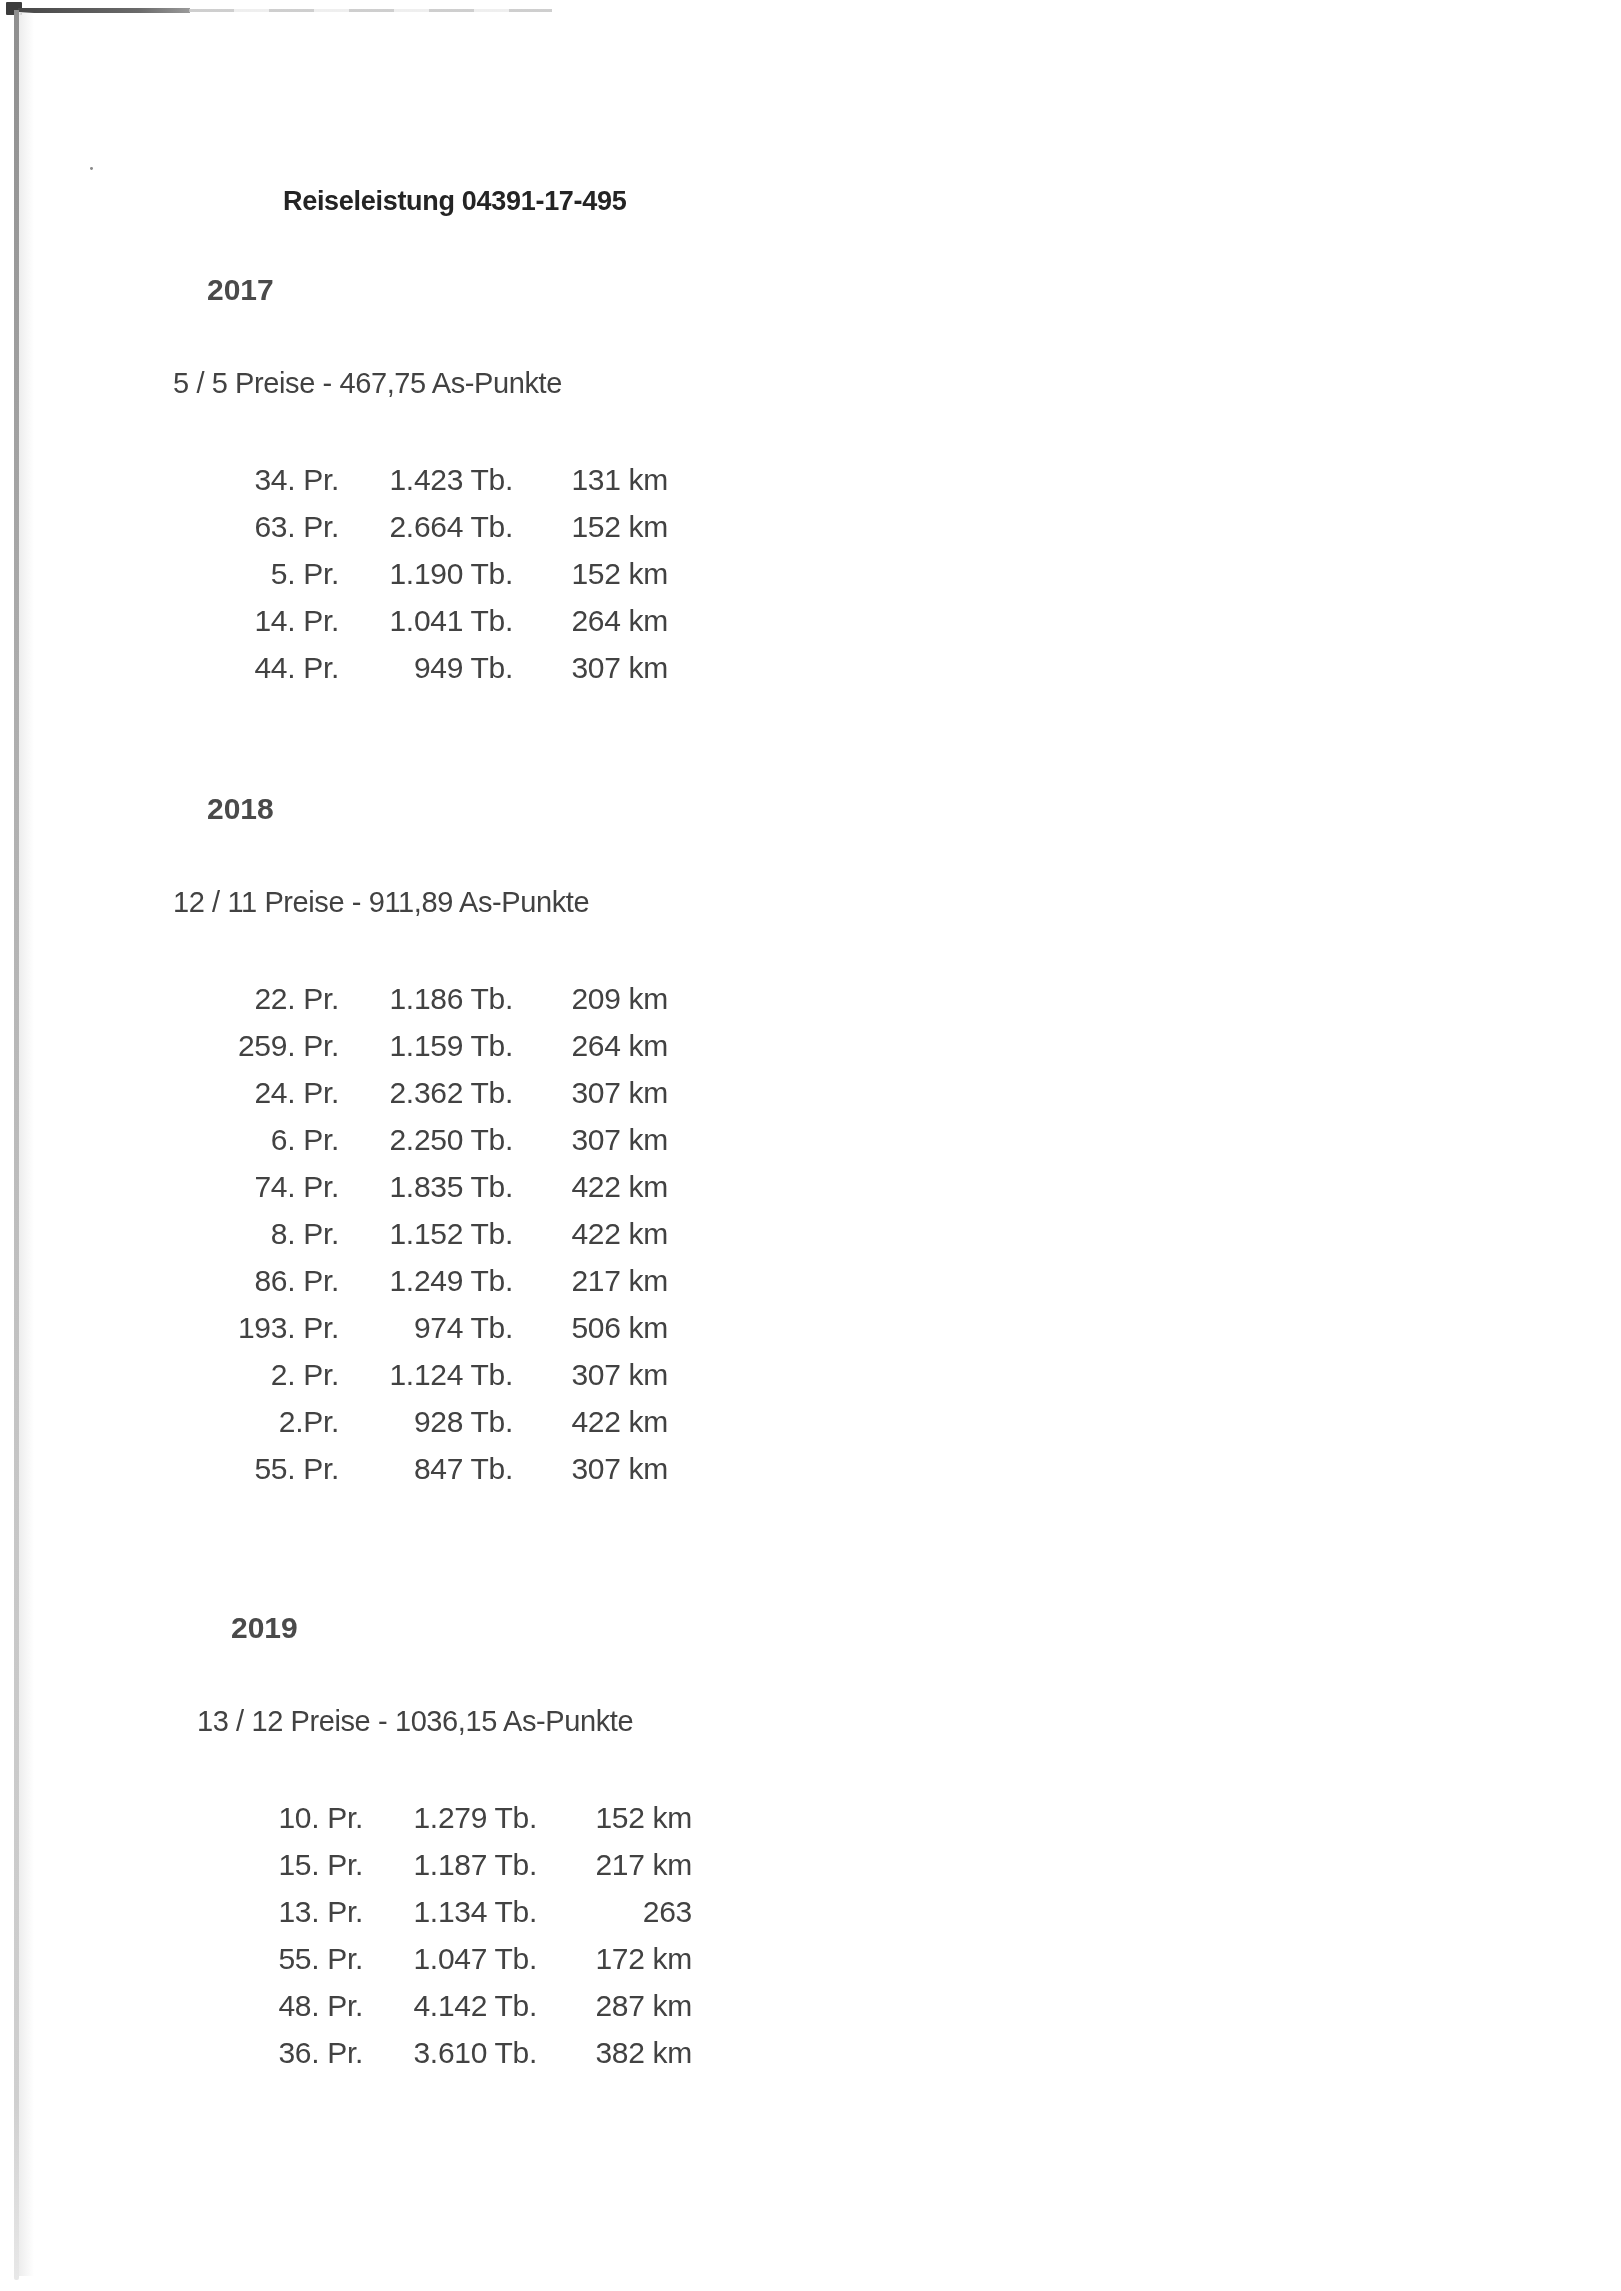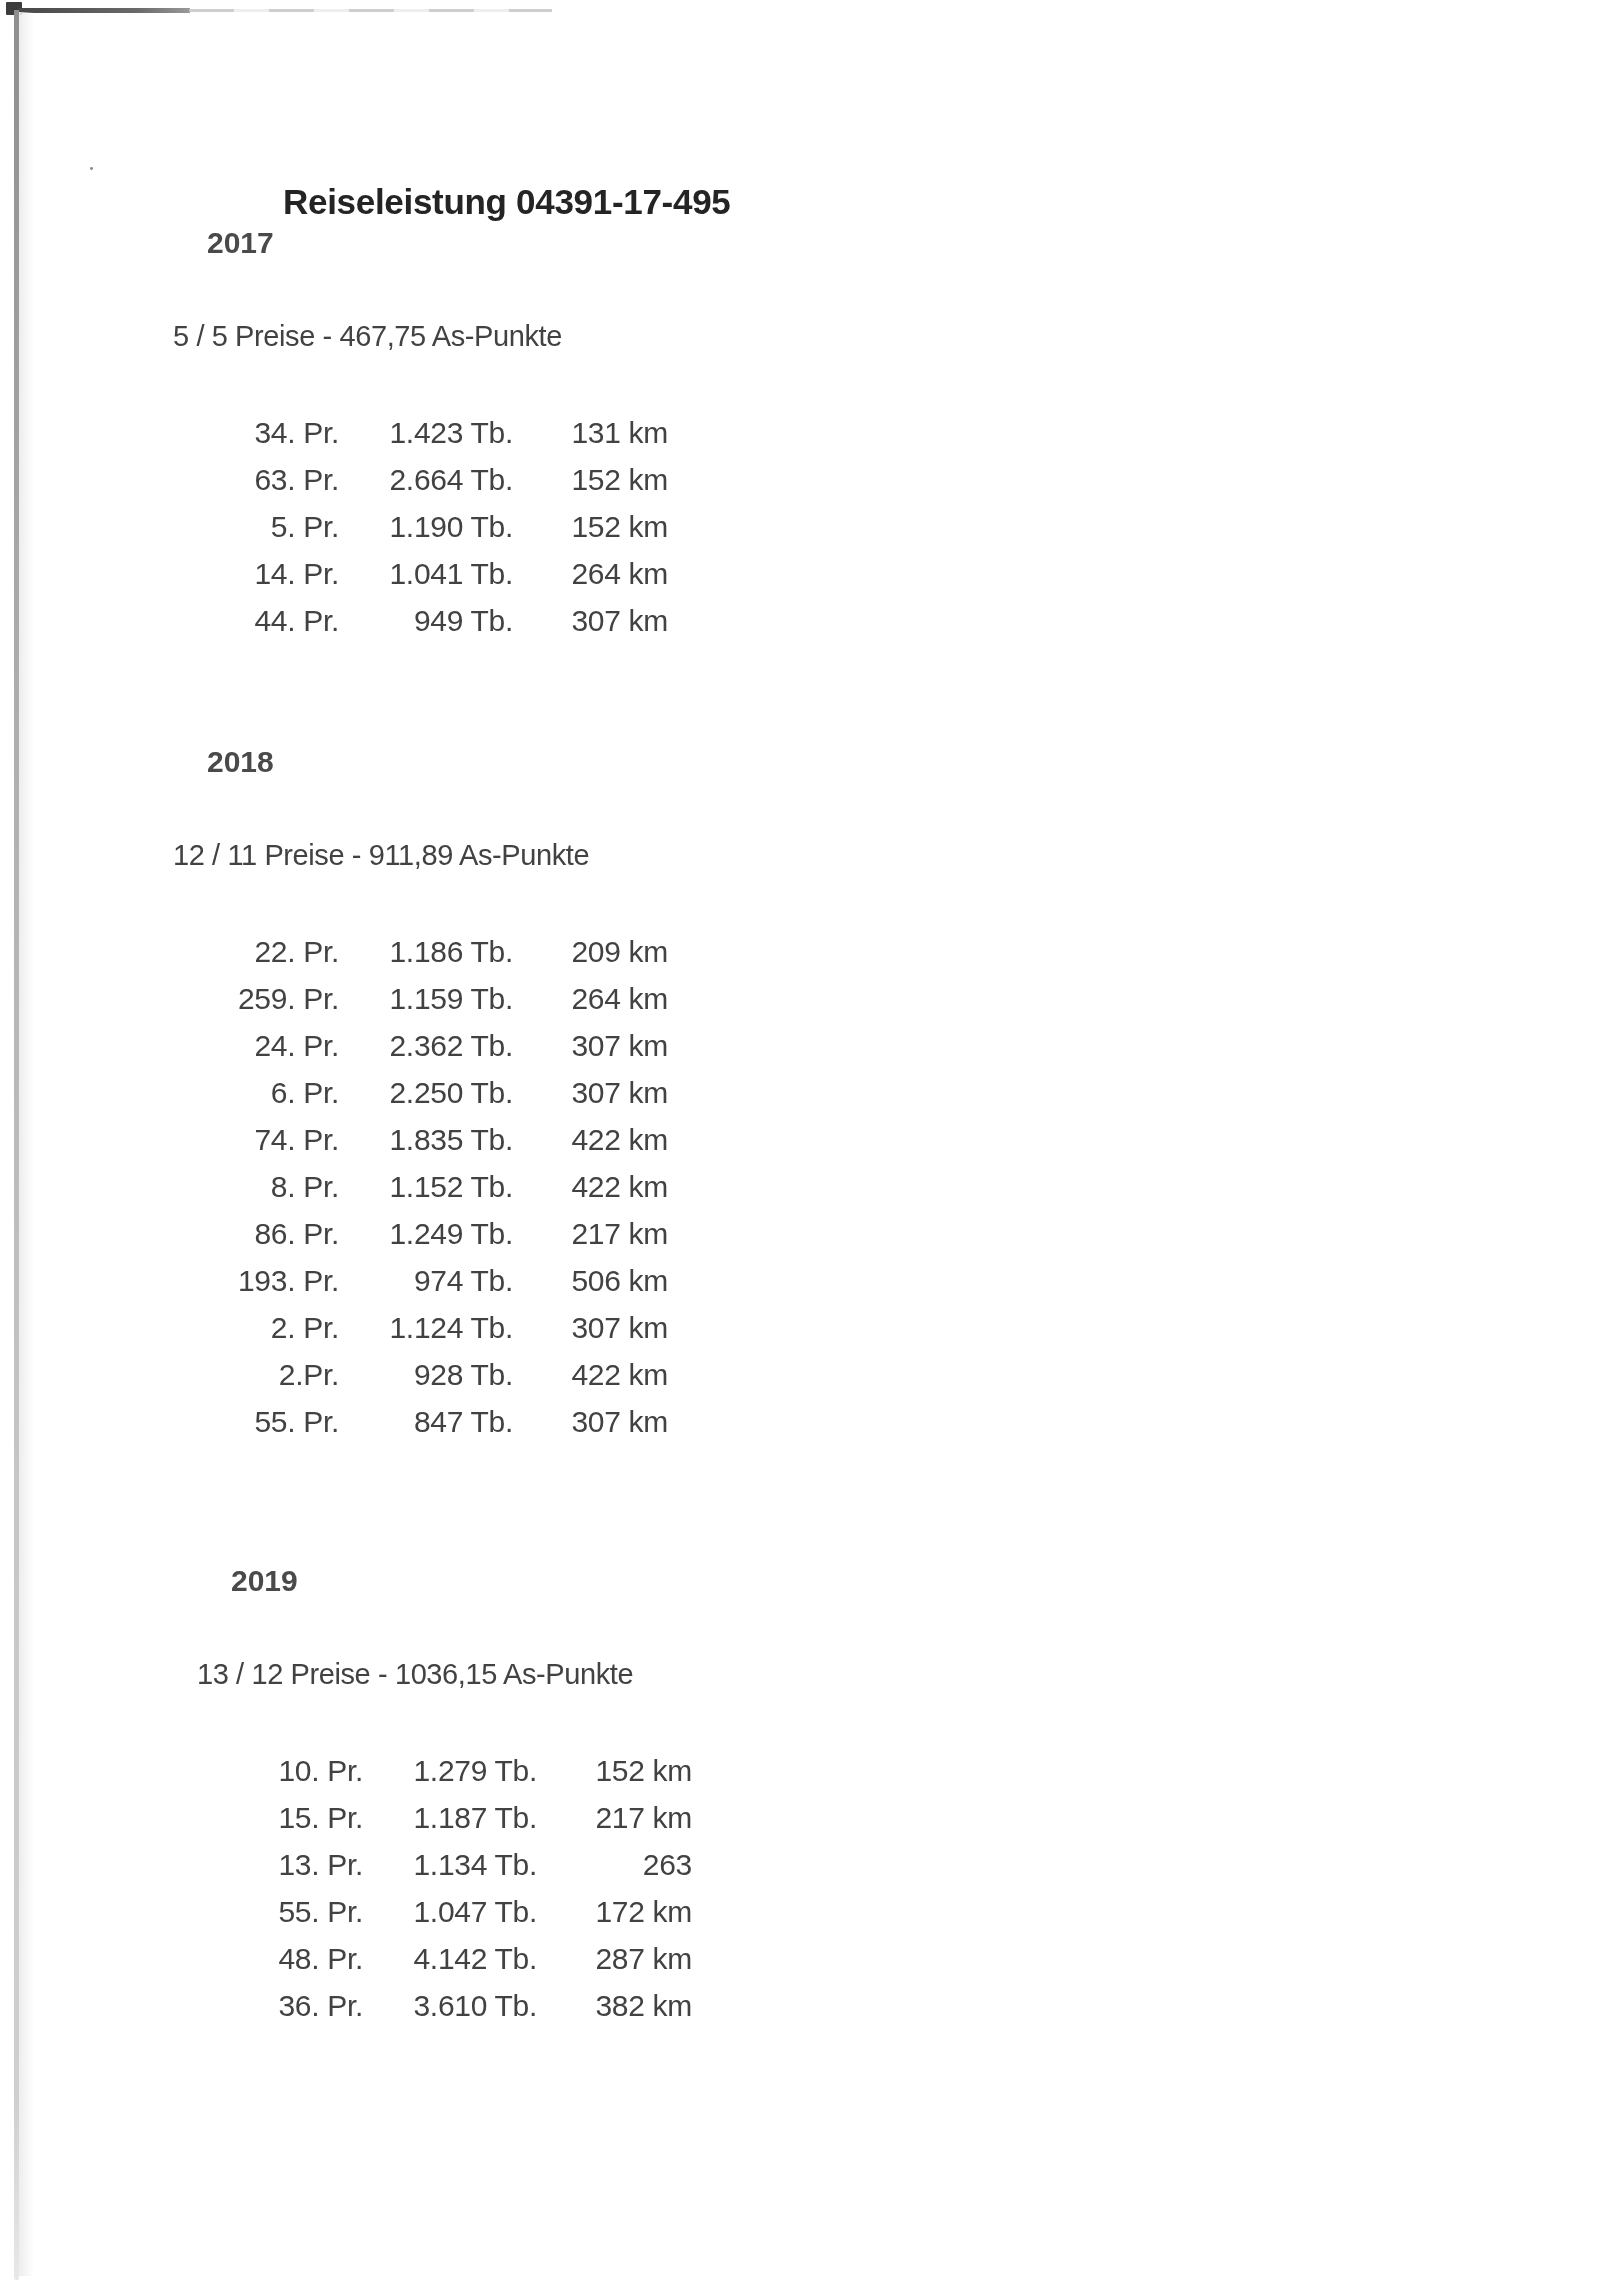--- a/index.html
+++ b/index.html
@@ -38,25 +38,25 @@
   }
   .scan-speck {
     position:absolute; left:90px; top:167px; width:2.9px; height:2.9px;
     background:#8a8a8a; border-radius:50%;
   }
 
   
   .title {
     margin:0;
     padding:180px 0 0 283px;
-    font-size:35px; line-height:43px; font-weight:bold;
+    font-size:27px; line-height:43px; font-weight:bold;
     color:#242424; letter-spacing:-0.3px;
   }
   .year-section { }
-  #sections .year-section:nth-of-type(1) { }
+  #sections .year-section:nth-of-type(1) { margin-top:47px; }
   #sections .year-section:nth-of-type(2) { margin-top:98px; }
   #sections .year-section:nth-of-type(3) { margin-top:116px;padding-left:24px; }
 
   .year {
     margin:0 0 0 207px;
     font-size:30px; line-height:39px; font-weight:bold;
     color:#4a4a4a;
   }
   .summary {
     margin:56px 0 0 173px;

